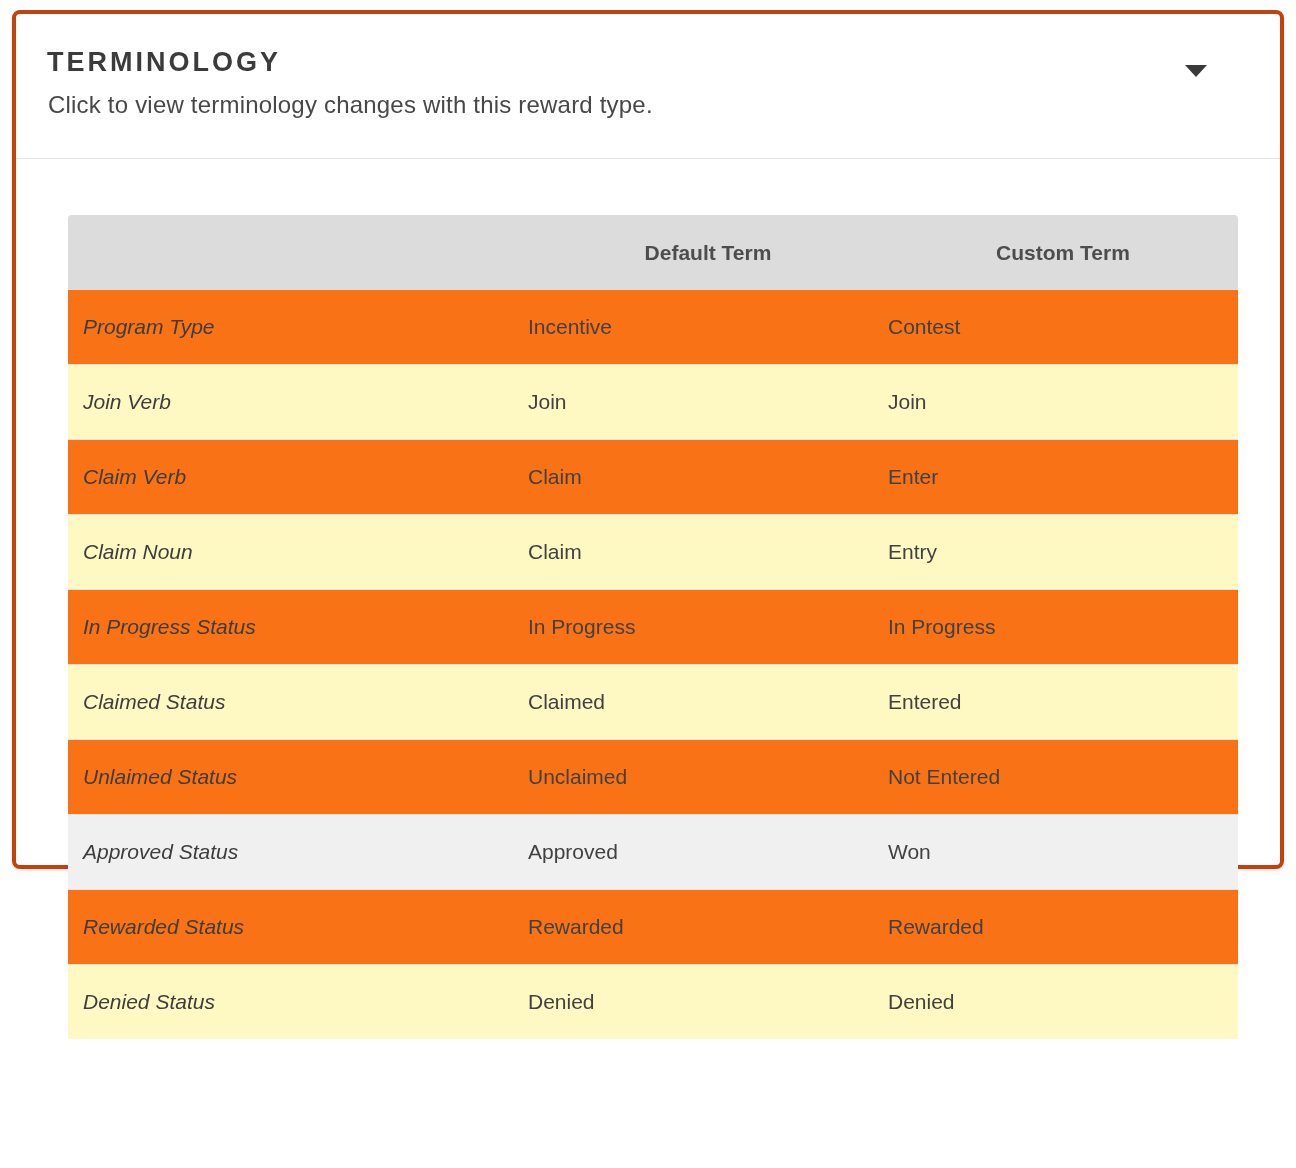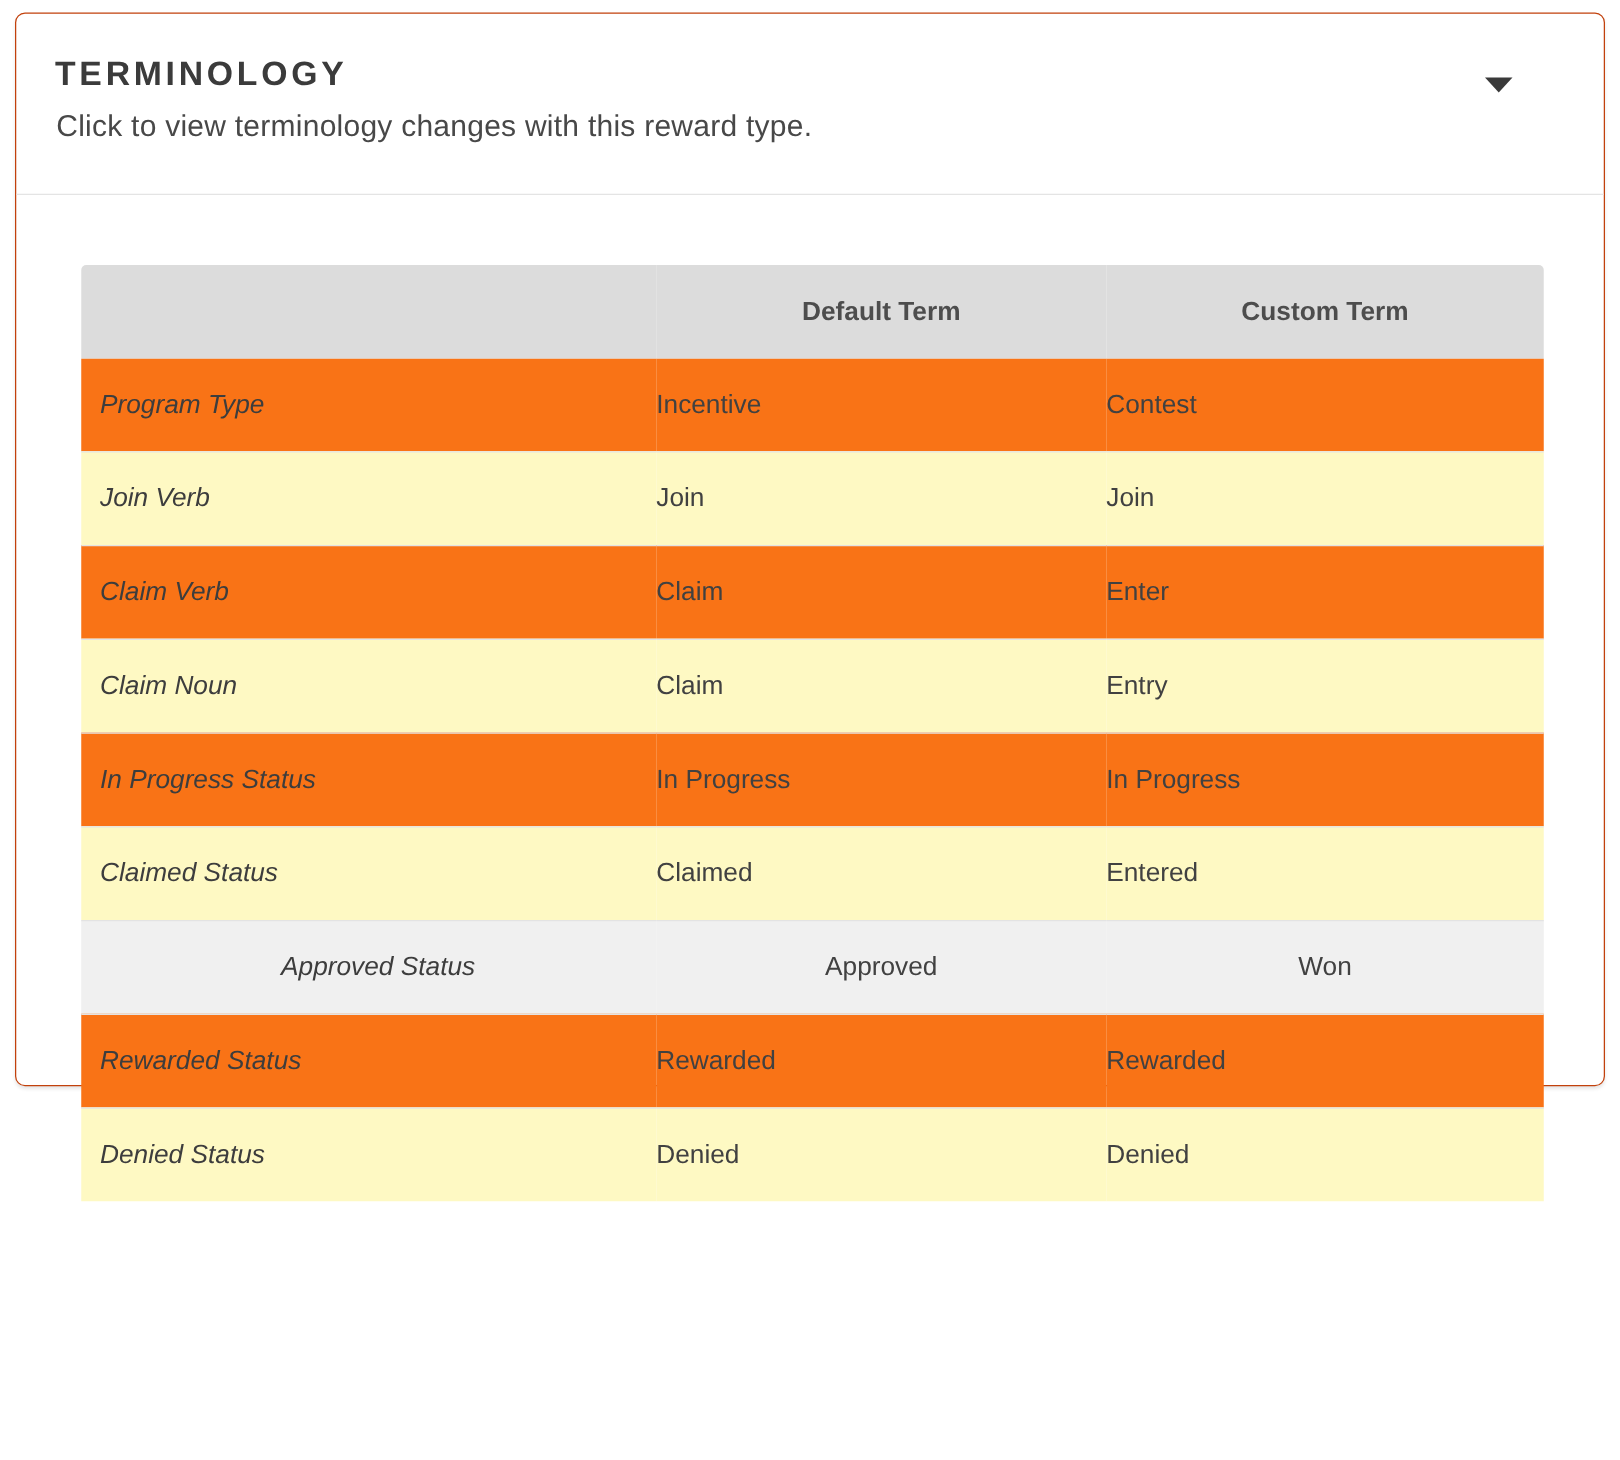--- a/index.html
+++ b/index.html
@@ -12,21 +12,21 @@
     overflow: hidden;
   }
   .panel {
     position: absolute;
     left: 12px;
     top: 10px;
     width: 1272px;
     height: 859px;
     box-sizing: border-box;
     background: #ffffff;
-    border: 1px solid #c2410c;
+    border: 4px solid #c2410c;
     border-radius: 8px;
     box-shadow: 0 2px 3px rgba(0,0,0,0.10);
   }
   .panel-header {
     position: relative;
     height: 145px;
     box-sizing: border-box;
     padding: 33px 110px 0 31px;
     border-bottom: 1px solid #e4e4e4;
     cursor: pointer;
@@ -88,21 +88,21 @@
   }
   table.terms tbody td.label-cell {
     padding-left: 15px;
     font-style: italic;
     color: #3d3d3d;
   }
   table.terms tbody tr + tr td {
     border-top: 1px solid #e3e3e3;
   }
   table.terms tbody tr.alt td { background: #f97316; }
-  table.terms tbody tr.hl  td { background: #f0f0f0; text-align: center; }
+  table.terms tbody tr.hl  td { background: #f0f0f0; }
 </style>
 </head>
 <body>
 
 <div class="panel">
 
   <div class="panel-header">
     <h1 class="panel-title">TERMINOLOGY</h1>
     <p class="panel-subtitle">Click to view terminology changes with this reward type.</p>
     <span class="chevron"></span>
@@ -146,20 +146,25 @@
           <tr class="alt">
             <td class="label-cell">In Progress Status</td>
             <td>In Progress</td>
             <td>In Progress</td>
           </tr>
           <tr>
             <td class="label-cell">Claimed Status</td>
             <td>Claimed</td>
             <td>Entered</td>
           </tr>
+          <tr class="alt">
+            <td class="label-cell">Unlaimed Status</td>
+            <td>Unclaimed</td>
+            <td>Not Entered</td>
+          </tr>
           <tr class="hl">
             <td class="label-cell">Approved Status</td>
             <td>Approved</td>
             <td>Won</td>
           </tr>
           <tr class="alt">
             <td class="label-cell">Rewarded Status</td>
             <td>Rewarded</td>
             <td>Rewarded</td>
           </tr>

